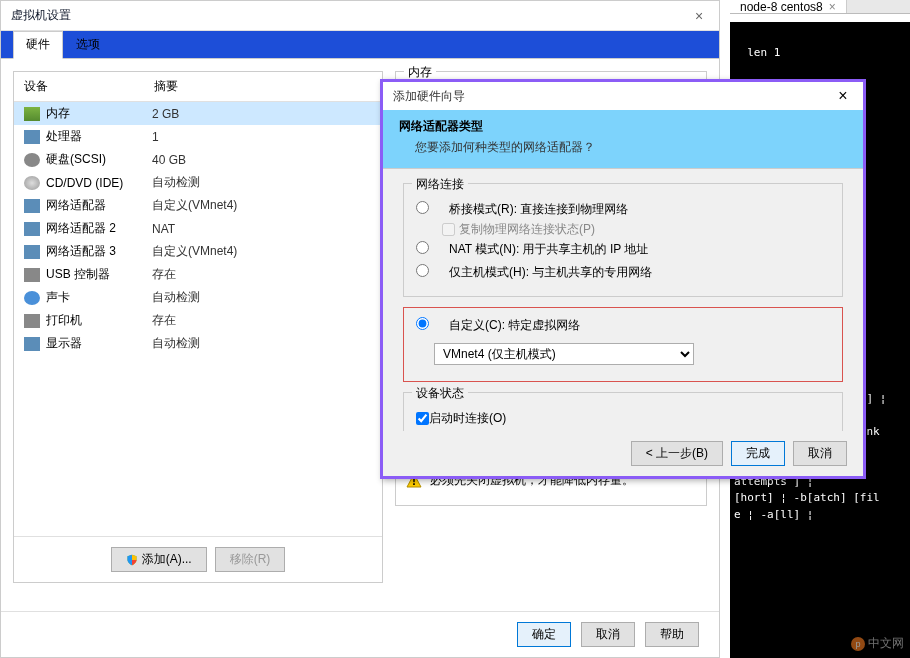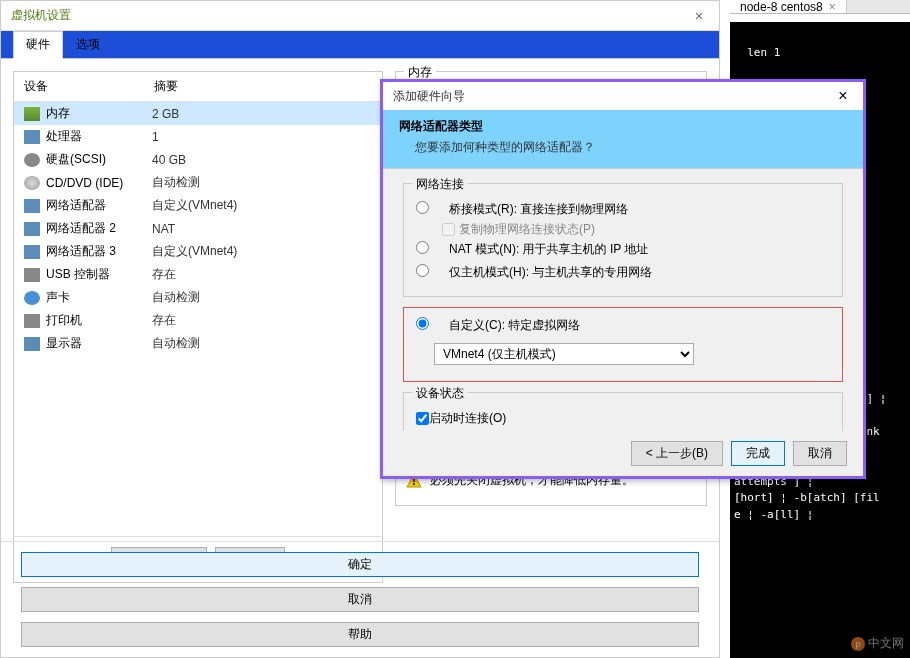--- a/index.html
+++ b/index.html
@@ -1,21 +1,21 @@
 <!DOCTYPE html>
 <html><head>
   <meta charset="utf-8">
   <style>
     * { margin: 0; padding: 0; box-sizing: border-box; font-family: "Microsoft YaHei", "Segoe UI", sans-serif; font-size: 12px; }
     body { background: #fff; width: 910px; height: 658px; position: relative; overflow: hidden; }
     
     
     .main-dialog { position: absolute; left: 0; top: 0; width: 720px; height: 658px; background: #fff; border: 1px solid #ccc; }
     .main-titlebar { height: 30px; display: flex; align-items: center; padding: 0 10px; border-bottom: 1px solid #e0e0e0; }
-    .main-titlebar .title { flex: 1; color: #4d7c0f; }
+    .main-titlebar .title { flex: 1; color: #0f172a; }
     .main-titlebar .close { width: 20px; text-align: center; color: #666; cursor: pointer; font-size: 14px; }
     
     .tabs { display: flex; padding: 0 12px; border-bottom: 1px solid #ccc; background: #1d4ed8; }
     .tab { padding: 4px 12px; cursor: pointer; border: 1px solid transparent; }
     .tab.active { background: #fff; border: 1px solid #ccc; border-bottom: 1px solid #fff; margin-bottom: -1px; }
     
     .content-area { padding: 12px; display: flex; gap: 12px; height: calc(100% - 120px); }
     
     .device-list { width: 370px; border: 1px solid #ccc; display: flex; flex-direction: column; }
     .device-header { display: flex; padding: 6px 10px; border-bottom: 1px solid #e0e0e0; background: #fff; }
@@ -30,21 +30,21 @@
     .btn { padding: 3px 14px; border: 1px solid #adadad; background: #e1e1e1; cursor: pointer; }
     .btn:disabled { color: #999; }
     .btn.with-icon { display: inline-flex; align-items: center; gap: 4px; }
     
     .right-panel { flex: 1; }
     .group { border: 1px solid #ccc; margin-bottom: 10px; position: relative; padding: 14px 10px 10px; }
     .group-title { position: absolute; top: -8px; left: 8px; background: #fff; padding: 0 4px; }
     .warning-line { display: flex; align-items: center; gap: 8px; padding: 6px 0; }
     .warn-icon { width: 16px; height: 16px; }
     
-    .main-footer { position: absolute; bottom: 0; left: 0; right: 0; padding: 10px 20px; display: flex; gap: 10px; justify-content: flex-end; border-top: 1px solid #e0e0e0; flex-direction: column; }
+    .main-footer { position: absolute; bottom: 0; left: 0; right: 0; padding: 10px 20px; display: flex; gap: 10px; justify-content: flex-end; border-top: 1px solid #e0e0e0; }
     .btn-primary { border: 1px solid #0078d7; background: #e5f1fb; }
     
     
     .wizard { position: absolute; left: 380px; top: 79px; width: 486px; height: 400px; background: #f0f0f0; border: 3px solid #8b5cf6; box-shadow: 2px 2px 6px rgba(0,0,0,0.3); z-index: 10; }
     .wizard-titlebar { height: 28px; background: #fff; display: flex; align-items: center; padding: 0 10px; }
     .wizard-titlebar .title { flex: 1; color: #333; }
     .wizard-titlebar .close { width: 20px; text-align: center; cursor: pointer; font-size: 16px; }
     .wizard-header { background: #7dd3fc; padding: 8px 16px 12px; border-bottom: 1px solid #ccc; }
     .wizard-header .heading { font-weight: bold; margin-bottom: 4px; }
     .wizard-header .sub { color: #333; padding-left: 16px; }

